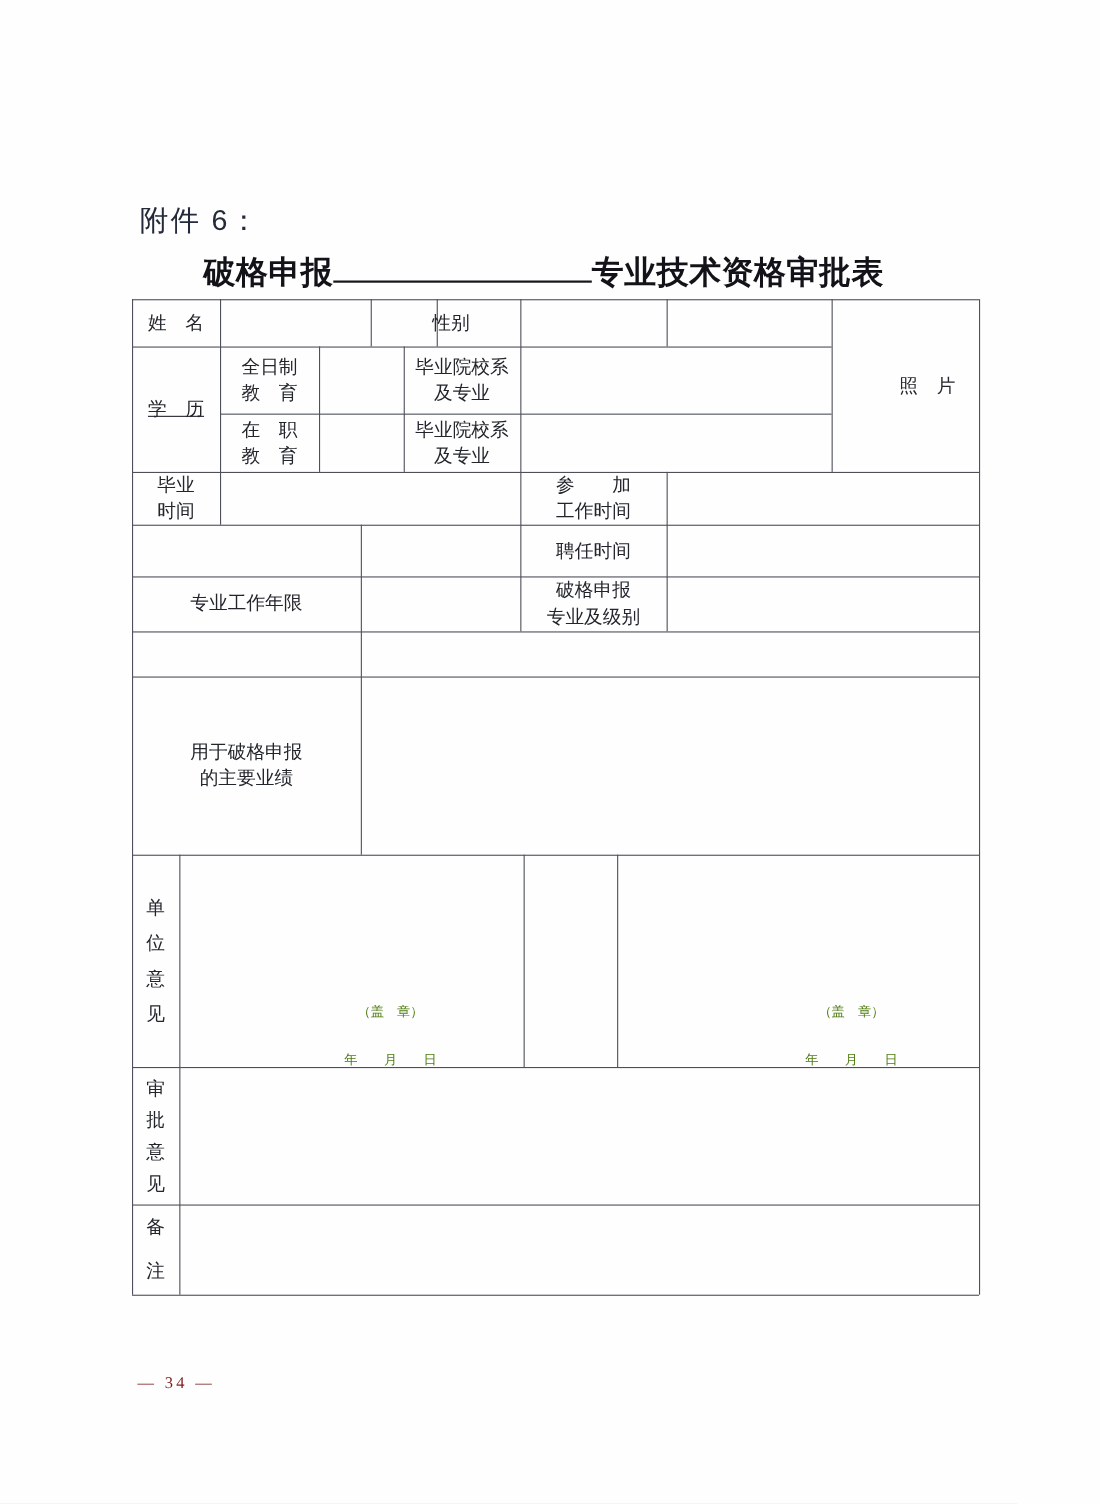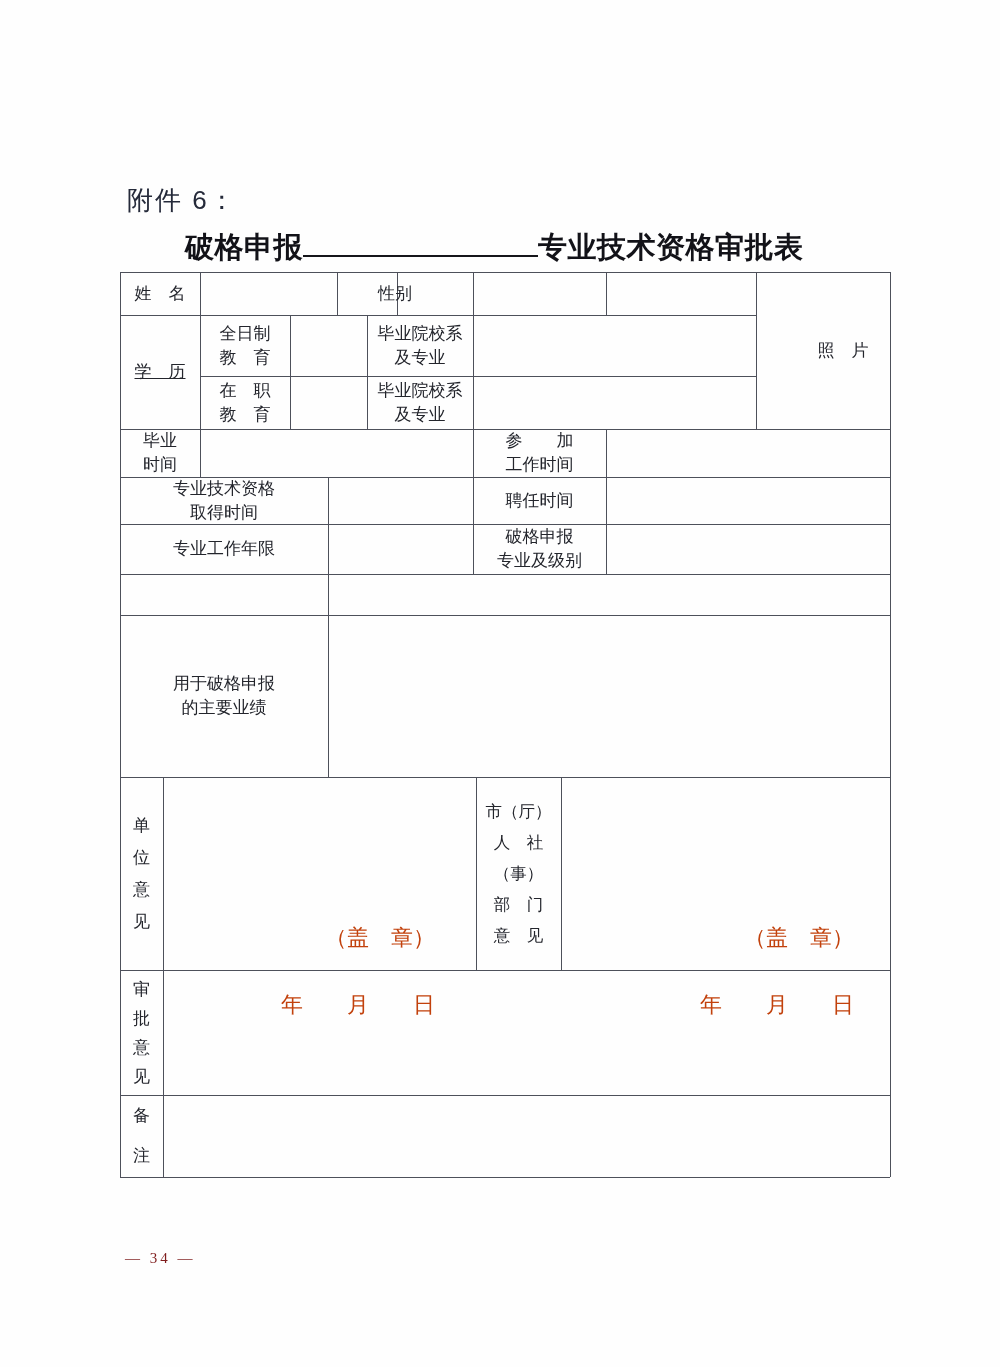--- a/index.html
+++ b/index.html
@@ -35,22 +35,22 @@
     position:absolute;display:flex;align-items:center;justify-content:center;
     text-align:center;white-space:pre-line;
     font-size:17px;line-height:24px;color:#23252c;
   }
   .vtext{line-height:32px;}
   .dept{line-height:31px;font-size:16.5px;}
   .appr{line-height:29px;}
   .rem{line-height:40px;}
   .field{position:absolute;}
   .sealblock{
-    position:absolute;text-align:right;white-space:pre-line;
-    font-size:22px;color:#c2410c;
+    position:absolute;text-align:center;white-space:pre-line;
+    font-size:12px;color:#4d7c0f;
   }
   .sealblock .stamp{margin-bottom:11px;}
   .pageno{
     position:absolute;left:125px;top:1250px;
     font-size:15px;color:#7f1d1d;letter-spacing:3px;
     font-family:"Liberation Serif","DejaVu Serif",serif;
   }
 </style>
 </head>
 <body>
@@ -86,52 +86,45 @@
     <div class="vl" style="left:636px;top:0;height:157px;"></div>
     <div class="vl" style="left:170px;top:43px;height:114px;"></div>
     <div class="vl" style="left:247px;top:43px;height:114px;"></div>
     <div class="vl" style="left:486px;top:157px;height:145px;"></div>
     <div class="vl" style="left:208px;top:205px;height:300px;"></div>
     <div class="vl" style="left:43px;top:505px;height:400px;"></div>
     <div class="vl" style="left:356px;top:505px;height:193px;"></div>
     <div class="vl" style="left:441px;top:505px;height:193px;"></div>
 
     <div class="cell" style="left:0;top:0;width:80px;height:43px;">姓　名</div>
-    <div class="cell" style="left:217px;top:0;width:60px;height:43px;padding-left:28px;">性别</div>
+    <div class="cell" style="left:232px;top:0;width:60px;height:43px;padding-left:28px;">性别</div>
     <div class="cell" style="left:0;top:43px;width:80px;height:114px;text-decoration:underline;">学　历</div>
     <div class="cell" style="left:80px;top:43px;width:90px;height:61px;">全日制
 教　育</div>
     <div class="cell" style="left:80px;top:104px;width:90px;height:53px;text-align:right;">在　职
 教　育</div>
     <div class="cell" style="left:247px;top:43px;width:106px;height:61px;">毕业院校系
 及专业</div>
     <div class="cell" style="left:247px;top:104px;width:106px;height:53px;">毕业院校系
 及专业</div>
     <div class="cell" style="left:636px;top:0;width:134px;height:157px;margin-left:20px;">照　片</div>
     <div class="cell" style="left:0;top:157px;width:80px;height:48px;">毕业
 时间</div>
     <div class="cell" style="left:353px;top:157px;width:133px;height:48px;">参　　加
 工作时间</div>
-    <div class="cell" style="left:0;top:205px;width:208px;height:47px;">专业技术资格
-取得时间</div>
     <div class="cell" style="left:353px;top:205px;width:133px;height:47px;">聘任时间</div>
     <div class="cell" style="left:0;top:252px;width:208px;height:50px;">专业工作年限</div>
     <div class="cell" style="left:353px;top:252px;width:133px;height:50px;">破格申报
 专业及级别</div>
     <div class="cell" style="left:0;top:343px;width:208px;height:162px;">用于破格申报
 的主要业绩</div>
     <div class="cell vtext" style="left:0;top:505px;width:43px;height:193px;">单
 位
 意
 见</div>
-    <div class="cell dept" style="left:356px;top:505px;width:85px;height:193px;">市（厅）
-人　社
-（事）
-部　门
-意　见</div>
     <div class="cell appr" style="left:0;top:698px;width:43px;height:125px;">审
 批
 意
 见</div>
     <div class="cell rem" style="left:0;top:823px;width:43px;height:82px;">备
 注</div>
 
     <div class="sealblock" style="left:155px;top:625px;width:160px;">
       <div class="stamp">（盖　章）</div>
       <div class="dateline">年　　月　　日</div>

